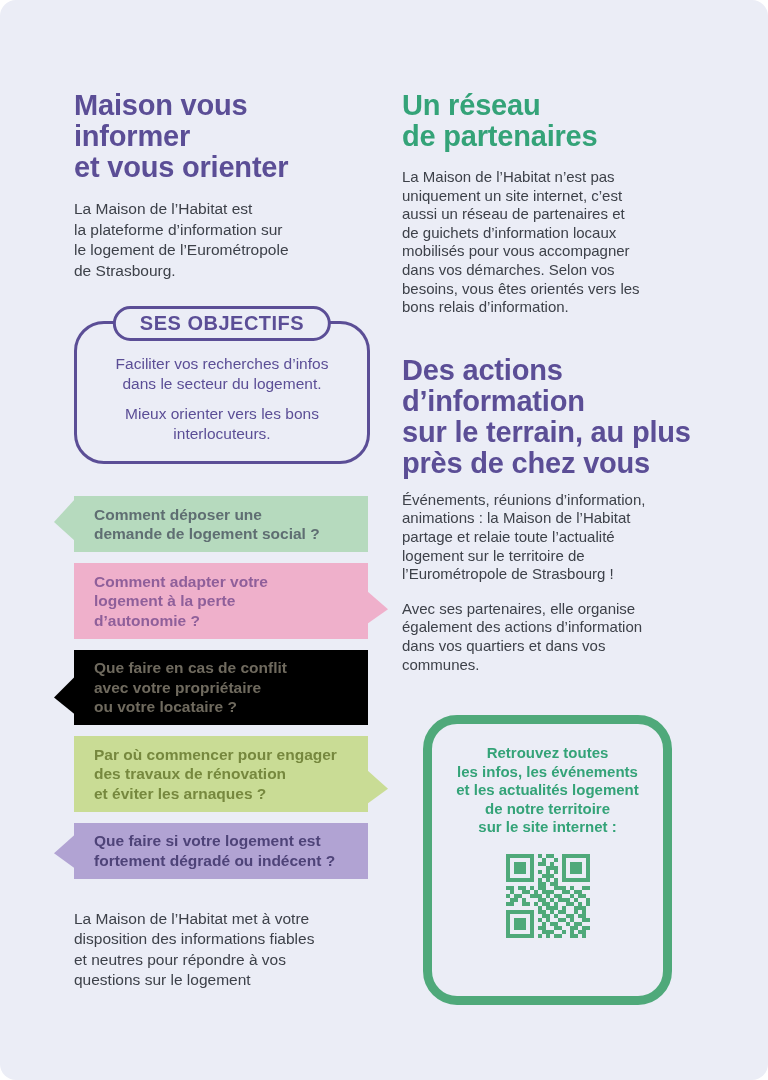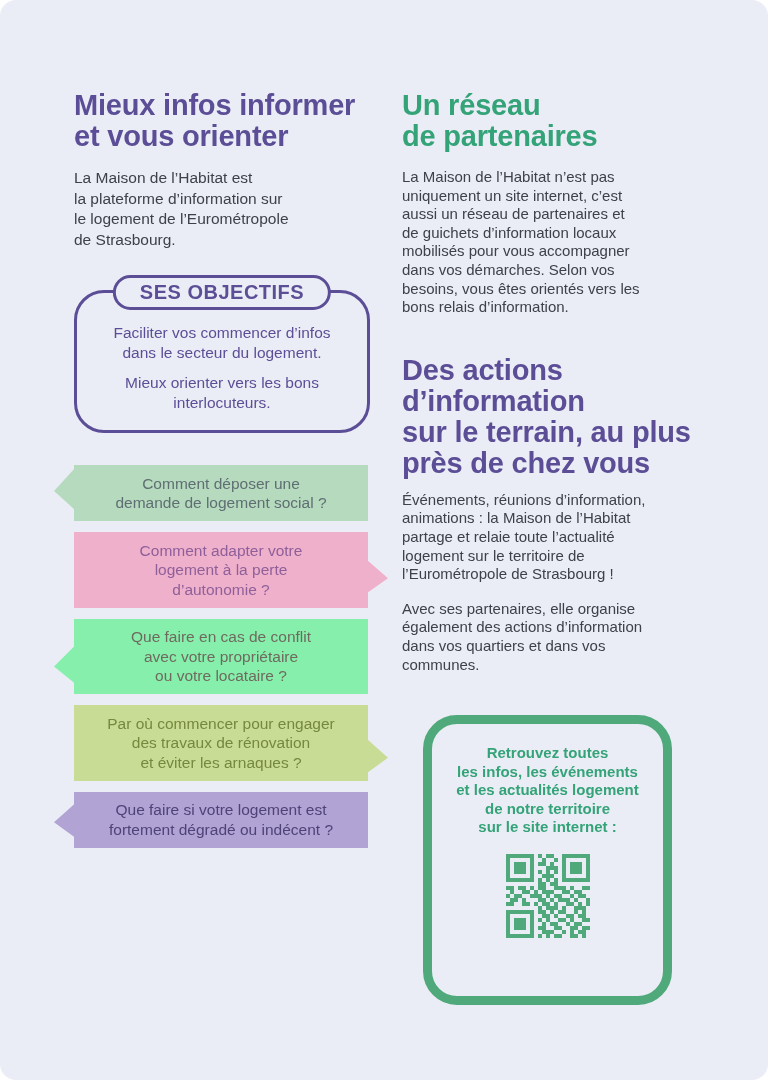--- a/index.html
+++ b/index.html
@@ -21,21 +21,21 @@
 
   
   .objectives-box { position:relative; margin-top:40px; border:3px solid #5b4e96; border-radius:30px; padding:30px 10px 14px; }
   .objectives-pill { position:absolute; top:-18px; left:50%; transform:translateX(-50%); background:#ebedf6; border:3px solid #5b4e96; border-radius:999px; padding:3px 24px; font-size:20px; font-weight:bold; color:#5b4e96; letter-spacing:0.5px; white-space:nowrap; }
   .obj { text-align:center; color:#5b4e96; font-size:15.5px; line-height:19.5px; margin:0 0 11px; white-space:pre-line; }
   .obj:last-child { margin-bottom:4px; }
   .obj .b { font-weight:normal; }
 
   
   .bubbles { margin-top:32px; }
-  .bubble { position:relative; box-sizing:border-box; width:294px; padding:8.5px 20px; margin-bottom:11px; text-align:center; font-weight:normal; font-size:15.5px; line-height:19.5px; white-space:pre-line; }
+  .bubble { position:relative; box-sizing:border-box; width:294px; padding:8.5px 20px; margin-bottom:11px; text-align:left; font-weight:bold; font-size:15.5px; line-height:19.5px; white-space:pre-line; }
   .bubble::after { content:""; position:absolute; background:inherit; width:21px; height:40px; }
   .tail-left::after  { left:-20px; clip-path:polygon(100% 0, 0 55%, 100% 100%); }
   .tail-right::after { right:-20px; clip-path:polygon(0 0, 100% 55%, 0 100%); }
   .b1::after { top:3px;  height:42px; }
   .b2::after { top:28px; height:33px; }
   .b3::after { top:27px; height:38px; }
   .b4::after { top:34px; height:34px; }
   .b5::after { top:12px; height:34px; }
 
   .closing { margin-top:30px; }
@@ -50,51 +50,55 @@
   .website-banner { position:relative; box-sizing:border-box; margin:13px -32px 0 -30px; height:29px; border:2px solid #4fa97a; background:#ebedf6; color:#34a378; font-weight:bold; font-size:16px; letter-spacing:0.3px; text-align:center; line-height:25px; white-space:nowrap; }
   .qr { width:84px; height:84px; margin:17px auto 0; display:grid; }
   .qr .on { background:#4fa97a; }
 </style>
 </head>
 <body>
 
 <div class="page">
 
   <div class="col col-left">
-    <h1 class="h-purple">Mieux infos informer
+    <h1 class="h-purple">Maison vous informer
 et vous orienter</h1>
     <p class="body-text intro">La Maison de l’Habitat est
 la plateforme d’information sur
 le logement de l’Eurométropole
 de Strasbourg.</p>
 
     <div class="objectives-box">
       <div class="objectives-pill">SES OBJECTIFS</div>
-      <p class="obj"><span class="b">Faciliter</span><span> vos commencer d’infos
+      <p class="obj"><span class="b">Faciliter</span><span> vos recherches d’infos
 dans le secteur du logement.</span></p>
       <p class="obj"><span>Mieux </span><span class="b">orienter</span><span> vers les bons
 interlocuteurs.</span></p>
     </div>
 
     <div class="bubbles">
       <div class="bubble b1 tail-left" style="background: rgb(182, 218, 190); color: rgb(95, 110, 114);">Comment déposer une
 demande de logement social ?</div>
       <div class="bubble b2 tail-right" style="background: rgb(239, 176, 203); color: rgb(143, 95, 154);">Comment adapter votre
 logement à la perte
 d’autonomie ?</div>
-      <div class="bubble b3 tail-left" style="background: #86efac; color: rgb(111, 106, 94);">Que faire en cas de conflit
+      <div class="bubble b3 tail-left" style="background: #000000; color: rgb(111, 106, 94);">Que faire en cas de conflit
 avec votre propriétaire
 ou votre locataire ?</div>
       <div class="bubble b4 tail-right" style="background: rgb(201, 220, 149); color: rgb(118, 136, 62);">Par où commencer pour engager
 des travaux de rénovation
 et éviter les arnaques ?</div>
       <div class="bubble b5 tail-left" style="background: rgb(177, 163, 211); color: rgb(78, 67, 120);">Que faire si votre logement est
 fortement dégradé ou indécent ?</div>
     </div>
 
+    <p class="body-text closing">La Maison de l’Habitat met à votre
+disposition des informations fiables
+et neutres pour répondre à vos
+questions sur le logement</p>
   </div>
 
   <div class="col col-right">
     <h2 class="h-green">Un réseau
 de partenaires</h2>
     <p class="body-text para-gap2">La Maison de l’Habitat n’est pas
 uniquement un site internet, c’est
 aussi un réseau de partenaires et
 de guichets d’information locaux
 mobilisés pour vous accompagner

